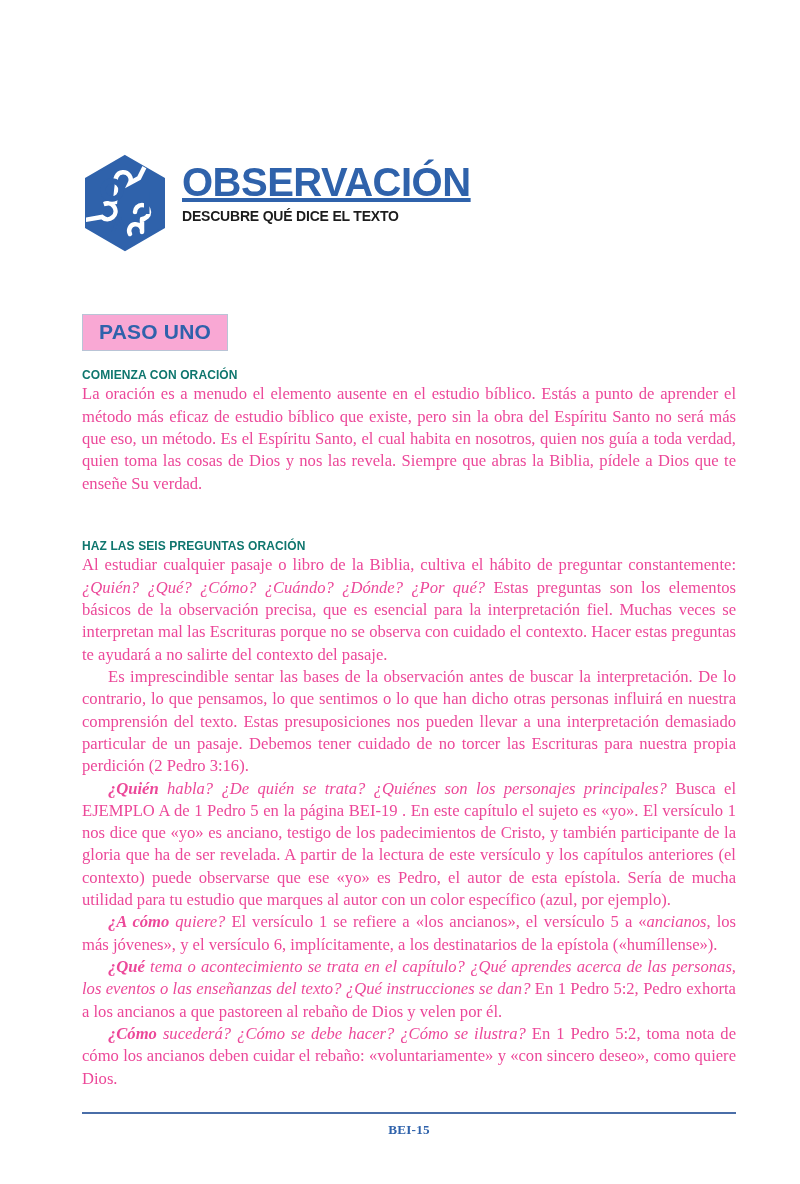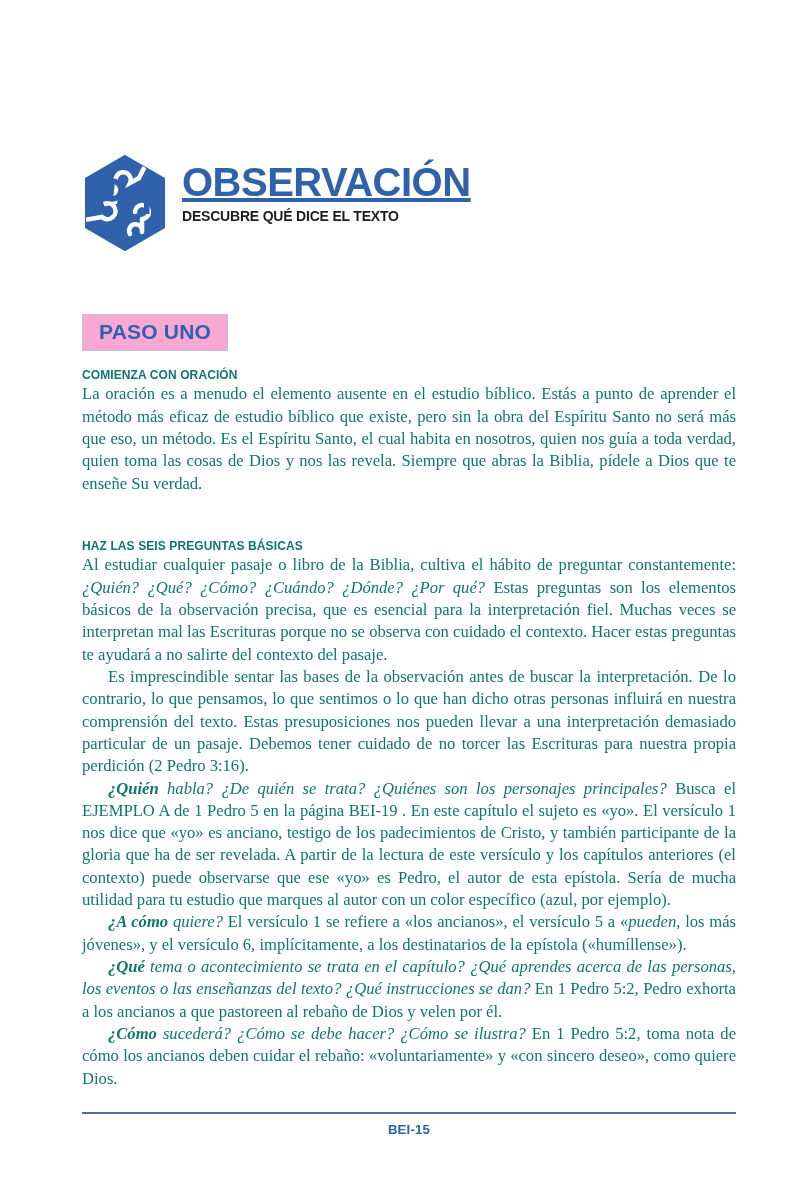--- a/index.html
+++ b/index.html
@@ -96,21 +96,21 @@
     color: #0f766e;
     margin: 17px 0 1px 0;
     line-height: 1.2;
   }
 
   
   .body-text {
     font-family: "Liberation Serif", serif;
     font-size: 16.6px;
     line-height: 1.345;
-    color: #0f766e;
+    color: #ec4899;
     text-align: justify;
     text-justify: inter-word;
     margin: 0;
     hyphens: manual;
   }
   .body-text + .body-text {
     text-indent: 26px;
   }
   .body-text i { font-style: italic; }
   .body-text b { font-weight: bold; font-style: italic; }
@@ -122,21 +122,21 @@
     top: 1112px;
     width: 654px;
   }
   .footer-rule {
     height: 1.6px;
     background: #4a6ea8;
     width: 100%;
   }
   .footer-page {
     text-align: center;
-    font-family: Liberation Sans, sans-serif;
+    font-family: Liberation Serif, serif;
     font-weight: bold;
     font-size: 13.2px;
     color: #2f62ab;
     letter-spacing: 0.2px;
     margin-top: 8px;
   }
 </style>
 </head>
 <body>
 
@@ -177,26 +177,26 @@
       </div>
     </div>
 
     <div class="step-block">
       <span class="step-badge">PASO UNO</span>
       <h2 class="step-heading">COMIENZA CON ORACIÓN</h2>
       <p class="body-text">La oración es a menudo el elemento ausente en el estudio bíblico. Estás a punto de aprender el método más eficaz de estudio bíblico que existe, pero sin la obra del Espíritu Santo no será más que eso, un método. Es el Espíritu Santo, el cual habita en nosotros, quien nos guía a toda verdad, quien toma las cosas de Dios y nos las revela. Siempre que abras la Biblia, pídele a Dios que te enseñe Su verdad.</p>
     </div>
 
     <div class="step-block second">
-      <h2 class="step-heading">HAZ LAS SEIS PREGUNTAS BÁSICAS</h2>
+      <h2 class="step-heading">HAZ LAS SEIS PREGUNTAS ORACIÓN</h2>
 
       <p class="body-text">Al estudiar cualquier pasaje o libro de la Biblia, cultiva el hábito de preguntar constantemente: <i>¿Quién? ¿Qué? ¿Cómo? ¿Cuándo? ¿Dónde? ¿Por qué?</i> Estas preguntas son los elementos básicos de la observación precisa, que es esencial para la interpretación fiel. Muchas veces se interpretan mal las Escrituras porque no se observa con cuidado el contexto. Hacer estas preguntas te ayudará a no salirte del contexto del pasaje.</p>
       <p class="body-text">Es imprescindible sentar las bases de la observación antes de buscar la interpretación. De lo contrario, lo que pensamos, lo que sentimos o lo que han dicho otras personas influirá en nuestra comprensión del texto. Estas presuposiciones nos pueden llevar a una interpretación demasiado particular de un pasaje. Debemos tener cuidado de no torcer las Escrituras para nuestra propia perdición (2 Pedro 3:16).</p>
       <p class="body-text"><b>¿Quién</b> <i>habla? ¿De quién se trata? ¿Quiénes son los personajes principales?</i> Busca el EJEMPLO A de 1 Pedro 5 en la página BEI-19 . En este capítulo el sujeto es «yo». El versículo 1 nos dice que «yo» es anciano, testigo de los padecimientos de Cristo, y también participante de la gloria que ha de ser revelada. A partir de la lectura de este versículo y los capítulos anteriores (el contexto) puede observarse que ese «yo» es Pedro, el autor de esta epístola. Sería de mucha utilidad para tu estudio que marques al autor con un color específico (azul, por ejemplo).</p>
-      <p class="body-text"><b>¿A cómo</b> <i>quiere?</i> El versículo 1 se refiere a «los ancianos», el versículo 5 a «<i>pueden</i>, los más jóvenes», y el versículo 6, implícitamente, a los destinatarios de la epístola («humíllense»).</p>
+      <p class="body-text"><b>¿A cómo</b> <i>quiere?</i> El versículo 1 se refiere a «los ancianos», el versículo 5 a «<i>ancianos</i>, los más jóvenes», y el versículo 6, implícitamente, a los destinatarios de la epístola («humíllense»).</p>
       <p class="body-text"><b>¿Qué</b> <i>tema o acontecimiento se trata en el capítulo? ¿Qué aprendes acerca de las personas, los eventos o las enseñanzas del texto? ¿Qué instrucciones se dan?</i> En 1 Pedro 5:2, Pedro exhorta a los ancianos a que pastoreen al rebaño de Dios y velen por él.</p>
       <p class="body-text"><b>¿Cómo</b> <i>sucederá? ¿Cómo se debe hacer? ¿Cómo se ilustra?</i> En 1 Pedro 5:2, toma nota de cómo los ancianos deben cuidar el rebaño: «voluntariamente» y «con sincero deseo», como quiere Dios.</p>
     </div>
 
   </div>
 
   <div class="footer">
     <div class="footer-rule"></div>
     <div class="footer-page">BEI-15</div>
   </div>

